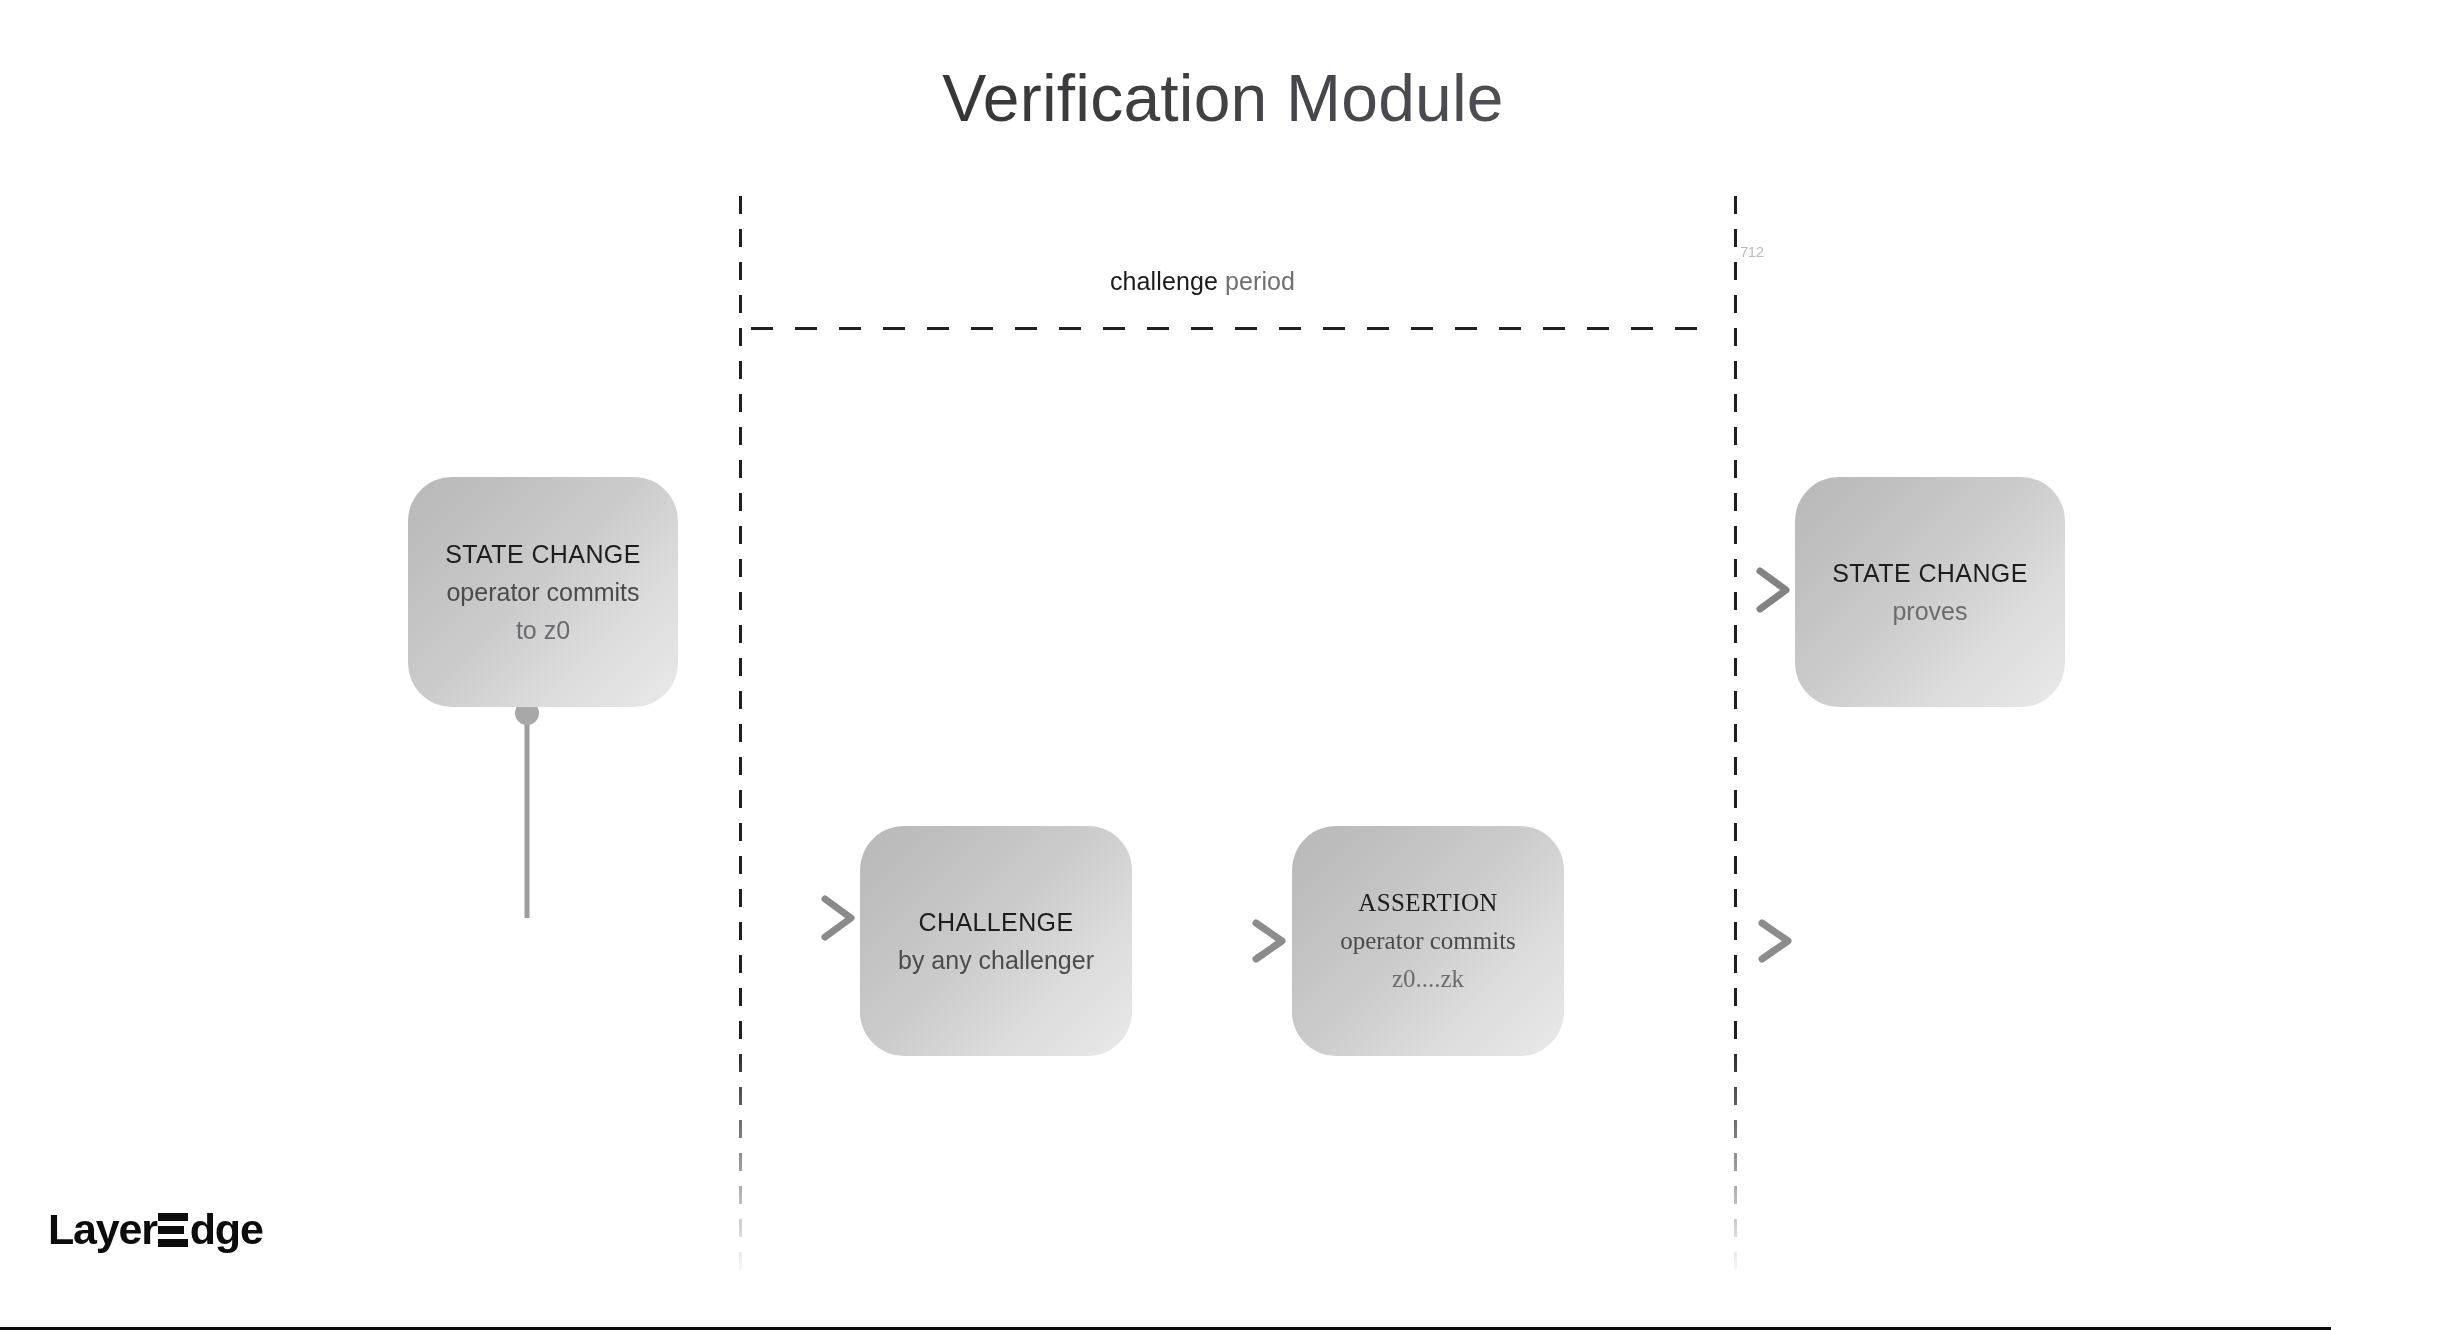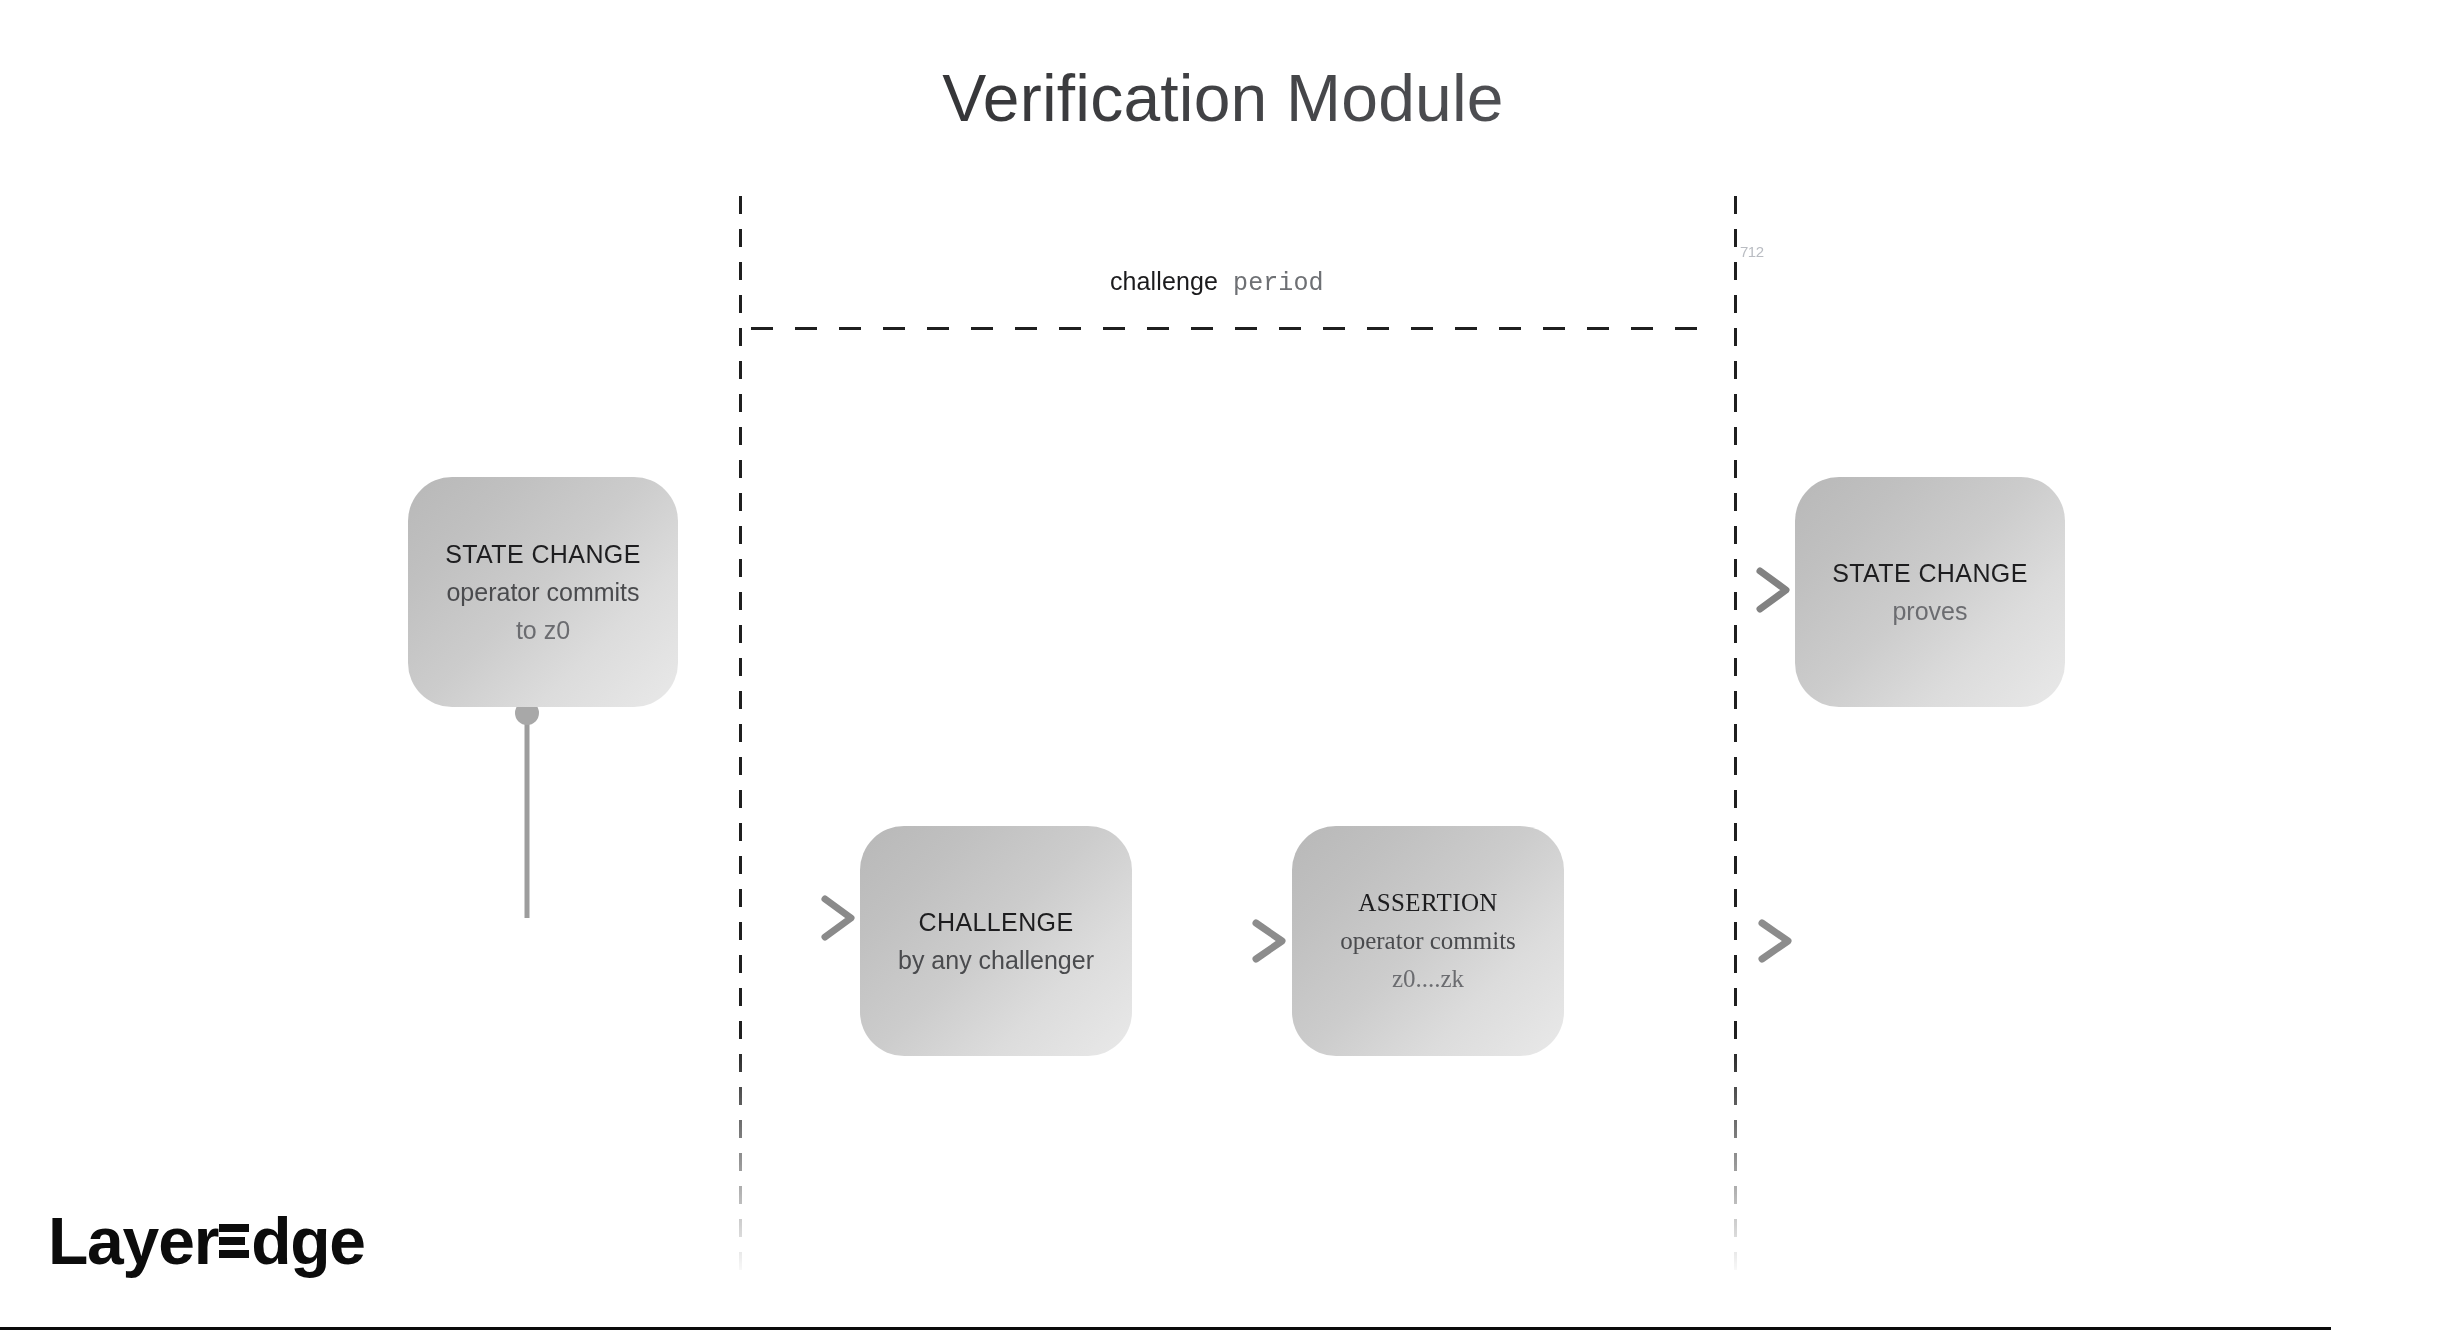--- a/index.html
+++ b/index.html
@@ -66,21 +66,21 @@
     background-size: 44px 3px;
   }
 
   .period-label {
     position: absolute;
     font-size: 25px;
     white-space: nowrap;
     letter-spacing: 0.1px;
   }
   .period-label .kw { color: #1b1b1d; }
-  .period-label .sub { color: #6e7074; font-family: Liberation Mono, monospace; }
+  .period-label .sub { color: #6e7074; }
 
   
   .node {
     position: absolute;
     border-radius: 44px;
     background: linear-gradient(135deg, #b8b8b8 0%, #c0c0c0 22%, #cccccc 48%, #dcdcdc 72%, #e9e9e9 100%);
     display: flex;
     flex-direction: column;
     align-items: center;
     justify-content: center;
@@ -121,21 +121,21 @@
     letter-spacing: -0.5px;
     font-family: "Liberation Sans", sans-serif;
   }
 
   
   .logo {
     position: absolute;
     display: flex;
     align-items: center;
     color: #0c0c0c;
-    font-size: 66px;
+    font-size: 43px;
     font-weight: 700;
     letter-spacing: -1.2px;
     line-height: 1;
   }
   .logo .glyph-e {
     display: inline-block;
     position: relative;
     width: 30px;
     height: 40px;
     margin: 0 2px 0 1px;

